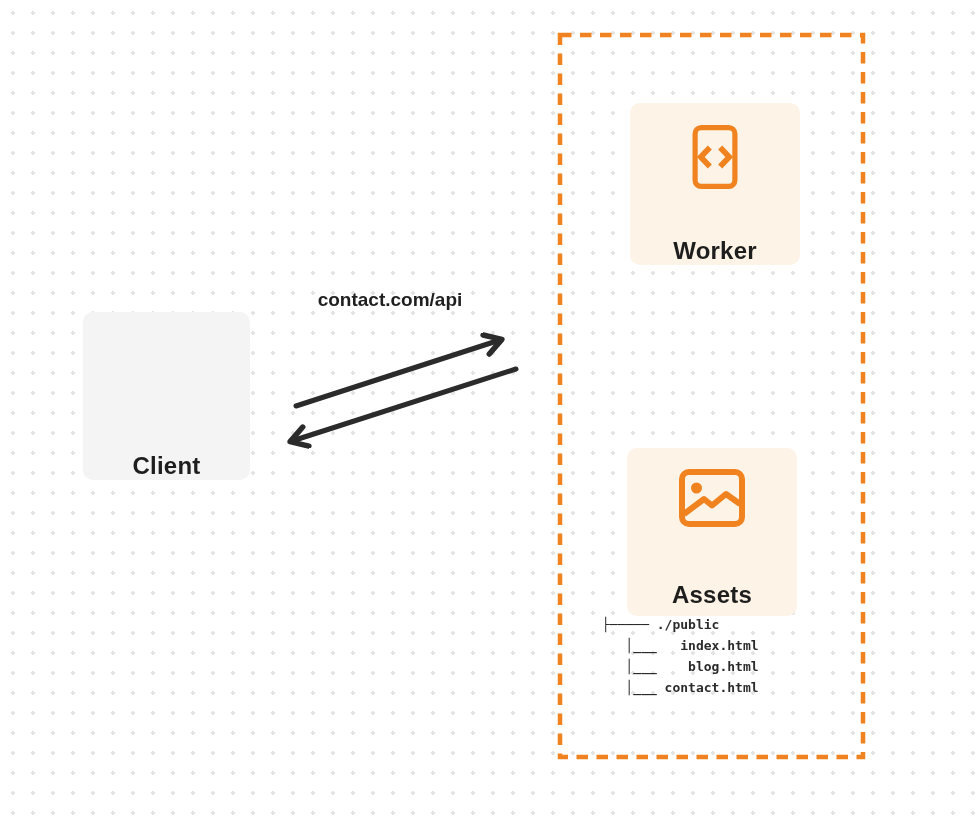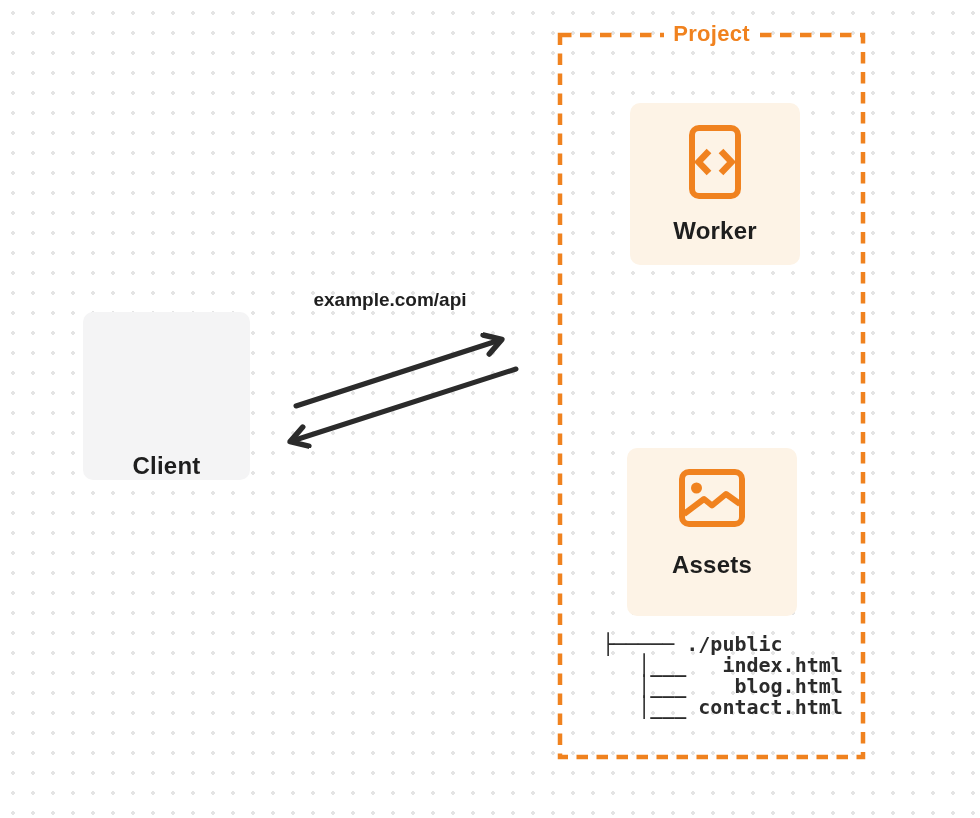--- a/index.html
+++ b/index.html
@@ -47,20 +47,21 @@
     color: #f0821f;
     letter-spacing: 0.3px;
   }
   .card {
     position: absolute;
     z-index: 2;
     border-radius: 10px;
     display: flex;
     flex-direction: column;
     align-items: center;
+    gap: 30px;
   }
   .card-label {
     font-size: 24px;
     line-height: 28px;
     font-weight: 700;
     color: #1e1e1e;
     letter-spacing: 0.2px;
   }
   .card-client {
     left: 83px;
@@ -110,24 +111,24 @@
     text-align: center;
     font-size: 19px;
     line-height: 24px;
     font-weight: 700;
     color: #1f1f1f;
     z-index: 2;
   }
   .file-tree {
     position: absolute;
     left: 602px;
-    top: 634px;
+    top: 614px;
     margin: 0;
     font-family: "DejaVu Sans Mono", monospace;
-    font-size: 20px;
+    font-size: 13px;
     line-height: 21px;
     font-weight: 700;
     color: #2b2b2b;
     z-index: 2;
     white-space: pre;
   }
 </style>
 </head>
 <body>
 
@@ -141,29 +142,26 @@
     </defs>
     <rect x="560" y="35" width="303" height="722" fill="none" stroke="#f0821f" stroke-width="4.5" stroke-dasharray="11.5 8.5"></rect>
     <g>
       <line x1="296" y1="406" x2="500" y2="340" marker-end="url(#arrowhead)"></line>
     </g>
     <g>
       <line x1="516" y1="369" x2="292" y2="441" marker-end="url(#arrowhead)"></line>
     </g>
   </svg>
 
-  <div class="project-label-row">
-    <span class="project-label">Project</span>
-  </div>
 
   <div class="card card-client">
     <span class="card-label">Client</span>
   </div>
 
-  <div class="request-label">example.com/api</div>
+  <div class="request-label">contact.com/api</div>
 
   <div class="card card-worker">
     <svg class="icon icon-code" viewBox="0 0 52 74">
       <rect x="3" y="3" width="46" height="68" rx="7"></rect>
       <polyline points="20,26 9.5,37 20,48"></polyline>
       <polyline points="32,26 42.5,37 32,48"></polyline>
     </svg>
     <span class="card-label">Worker</span>
   </div>
 

